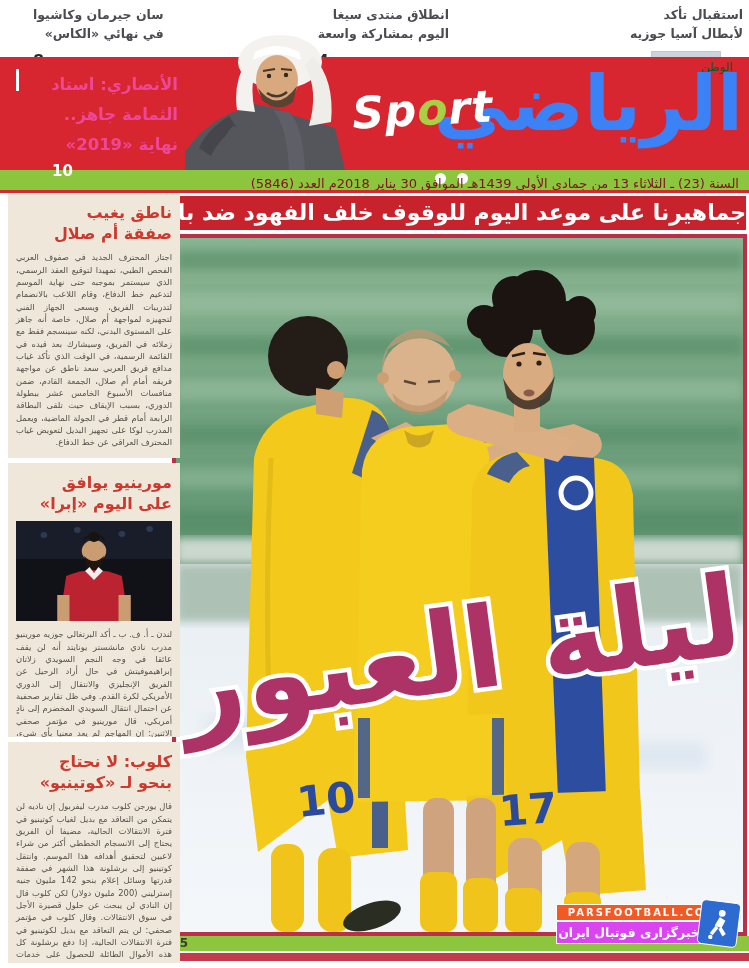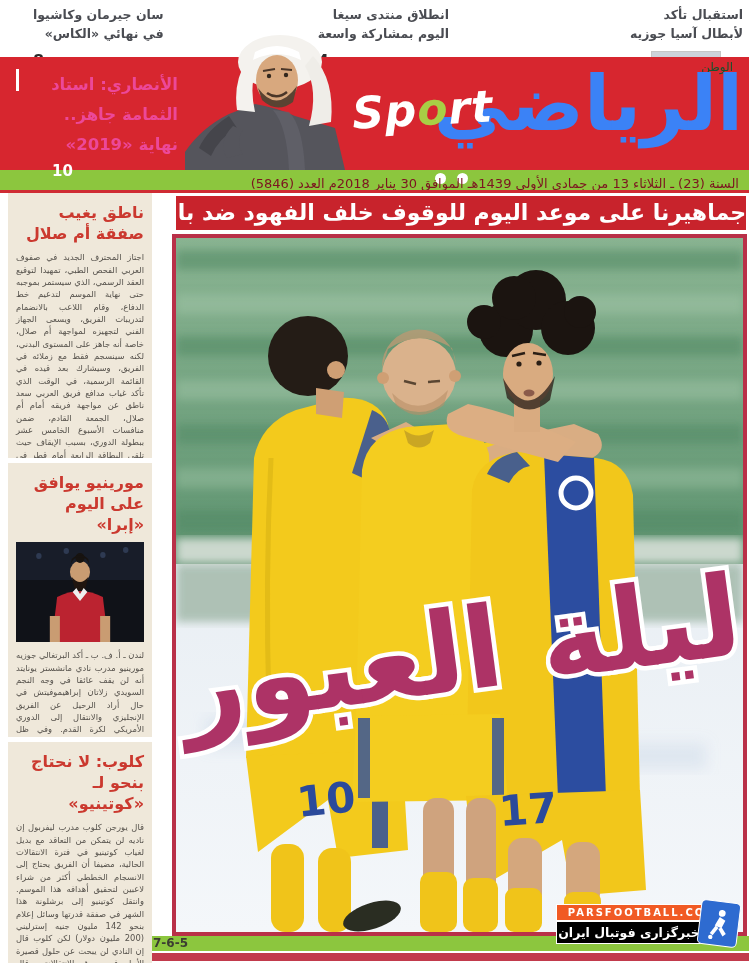--- a/index.html
+++ b/index.html
@@ -40,32 +40,32 @@
     color:#fff;font-size:22px;font-weight:bold;text-align:center;line-height:34px;direction:rtl;white-space:nowrap}
 
   
   .frame{position:absolute;left:172px;top:234px;width:567px;height:694px;border:4px solid #b93048;background:#e7edf2}
   .frame > svg.scene{position:absolute;left:0;top:0;width:567px;height:694px}
   .overlay{position:absolute;left:0;top:0;width:567px;height:694px;pointer-events:none}
 
   
   .wm-orange{position:absolute;left:556px;top:904px;width:173px;height:17px;background:#f15a24;border:1px solid #fff;
     color:#fff;font-size:10px;font-weight:bold;letter-spacing:2px;text-align:center;line-height:16px;z-index:6;box-sizing:border-box}
-  .wm-navy{position:absolute;left:556px;top:921px;width:146px;height:23px;background:#000000;border:1px solid #fff;
+  .wm-navy{position:absolute;left:556px;top:921px;width:146px;height:23px;background:#d946ef;border:1px solid #fff;
     color:#fff;font-size:12.5px;font-weight:bold;text-align:center;line-height:21px;direction:rtl;z-index:6;box-sizing:border-box}
   .wm-square{position:absolute;left:699px;top:901px;width:38px;height:43px;background:#2e6bd0;border:1px solid #fff;
     border-radius:5px;transform:rotate(7deg);z-index:7;display:flex;align-items:center;justify-content:center}
 
   
   .botgreen{position:absolute;left:143px;top:936px;width:606px;height:15px;background:#8cc63e;
     font-size:12px;font-weight:bold;color:#3c3c32;line-height:15px;padding-left:10px;box-sizing:border-box}
   .botred{position:absolute;left:143px;top:953px;width:606px;height:8px;background:#c23a4c}
 
   
-  .card{position:absolute;left:8px;width:144px;background:#efe8da;padding:9px 8px;box-sizing:border-box;
+  .card{position:absolute;left:8px;width:172px;background:#efe8da;padding:9px 8px;box-sizing:border-box;
     direction:rtl;overflow:hidden}
   .card .title{font-size:16px;font-weight:bold;color:#cb392f;line-height:1.32;text-align:right}
   .card .body{margin-top:7px;font-size:8.4px;line-height:1.47;color:#55514b;text-align:justify}
   .card .photo{width:100%;height:100px;margin:7px 0 5px 0;background:#101218}
   .card .photo svg{display:block;width:100%;height:100%}
   .c1{top:193px;height:265px}
   .c2{top:463px;height:274px}
   .c3{top:742px;height:221px}
 </style>
 </head>

